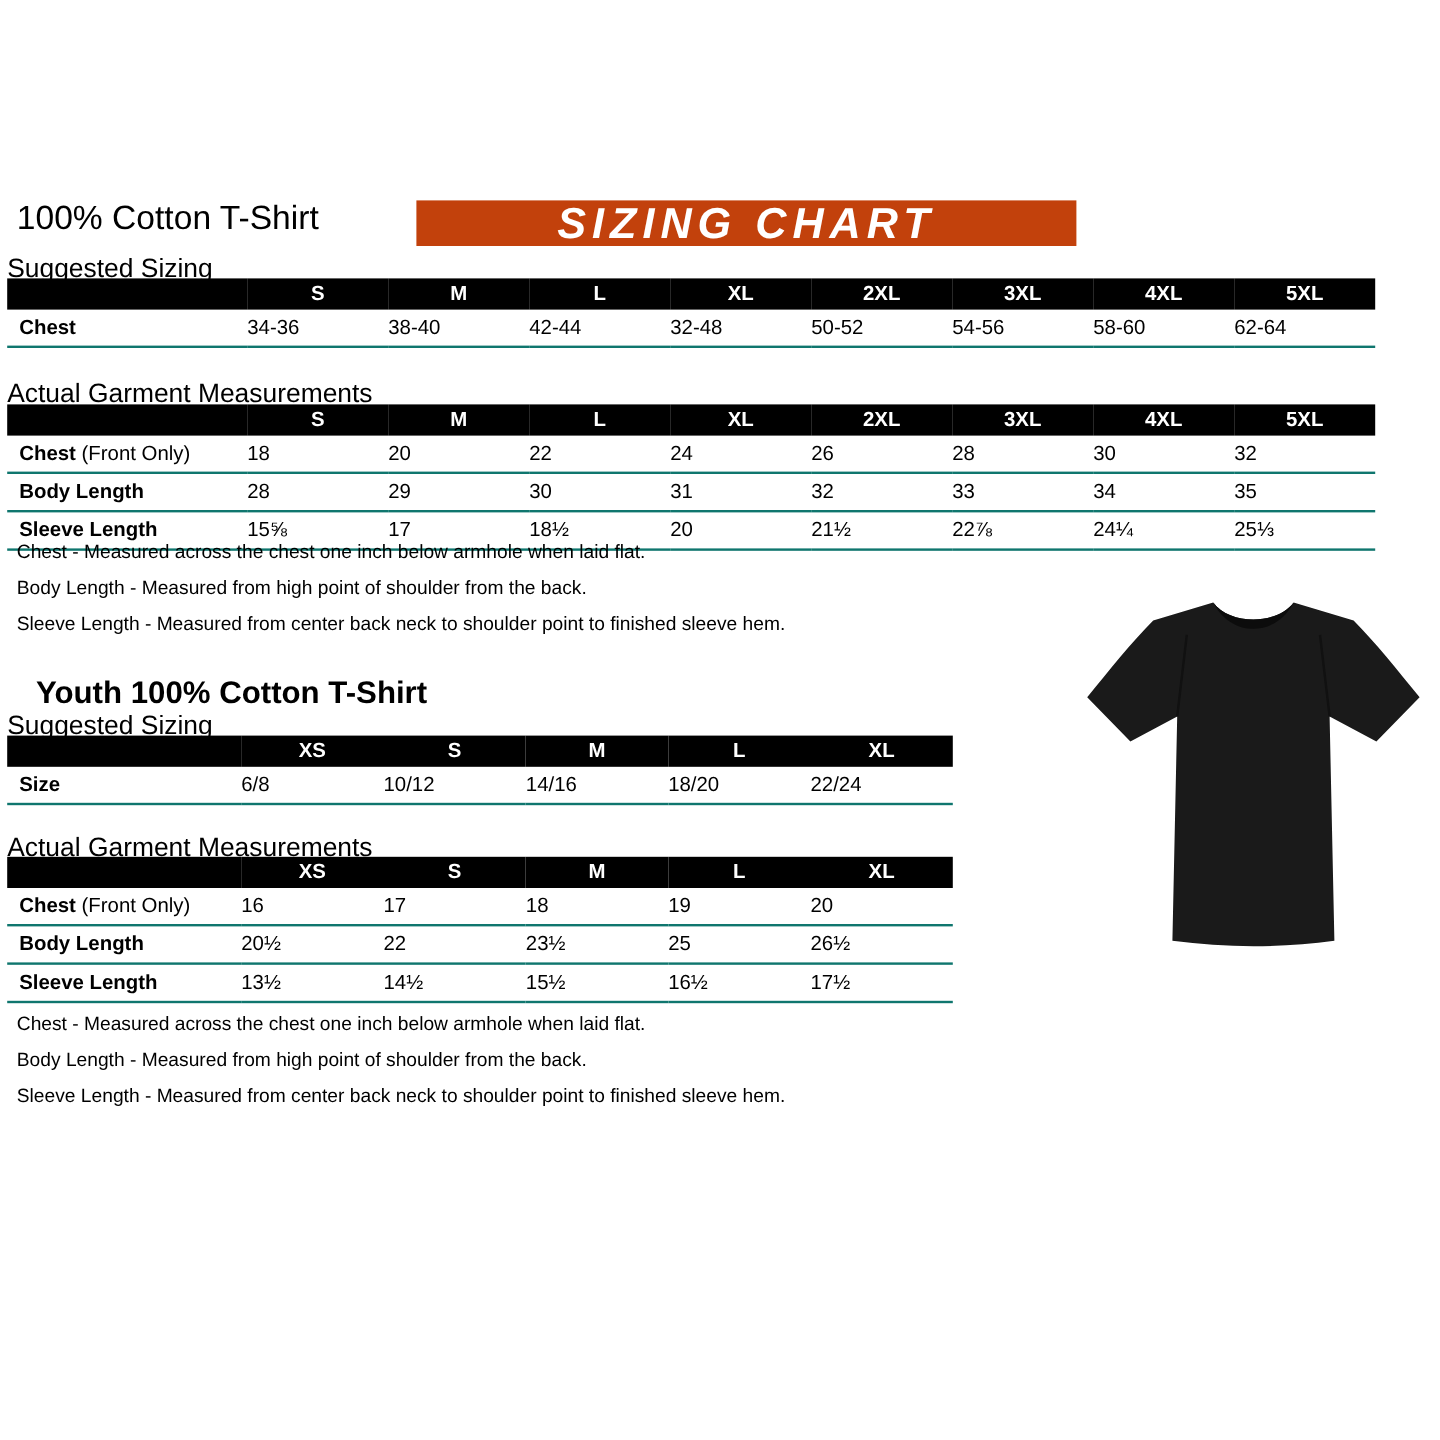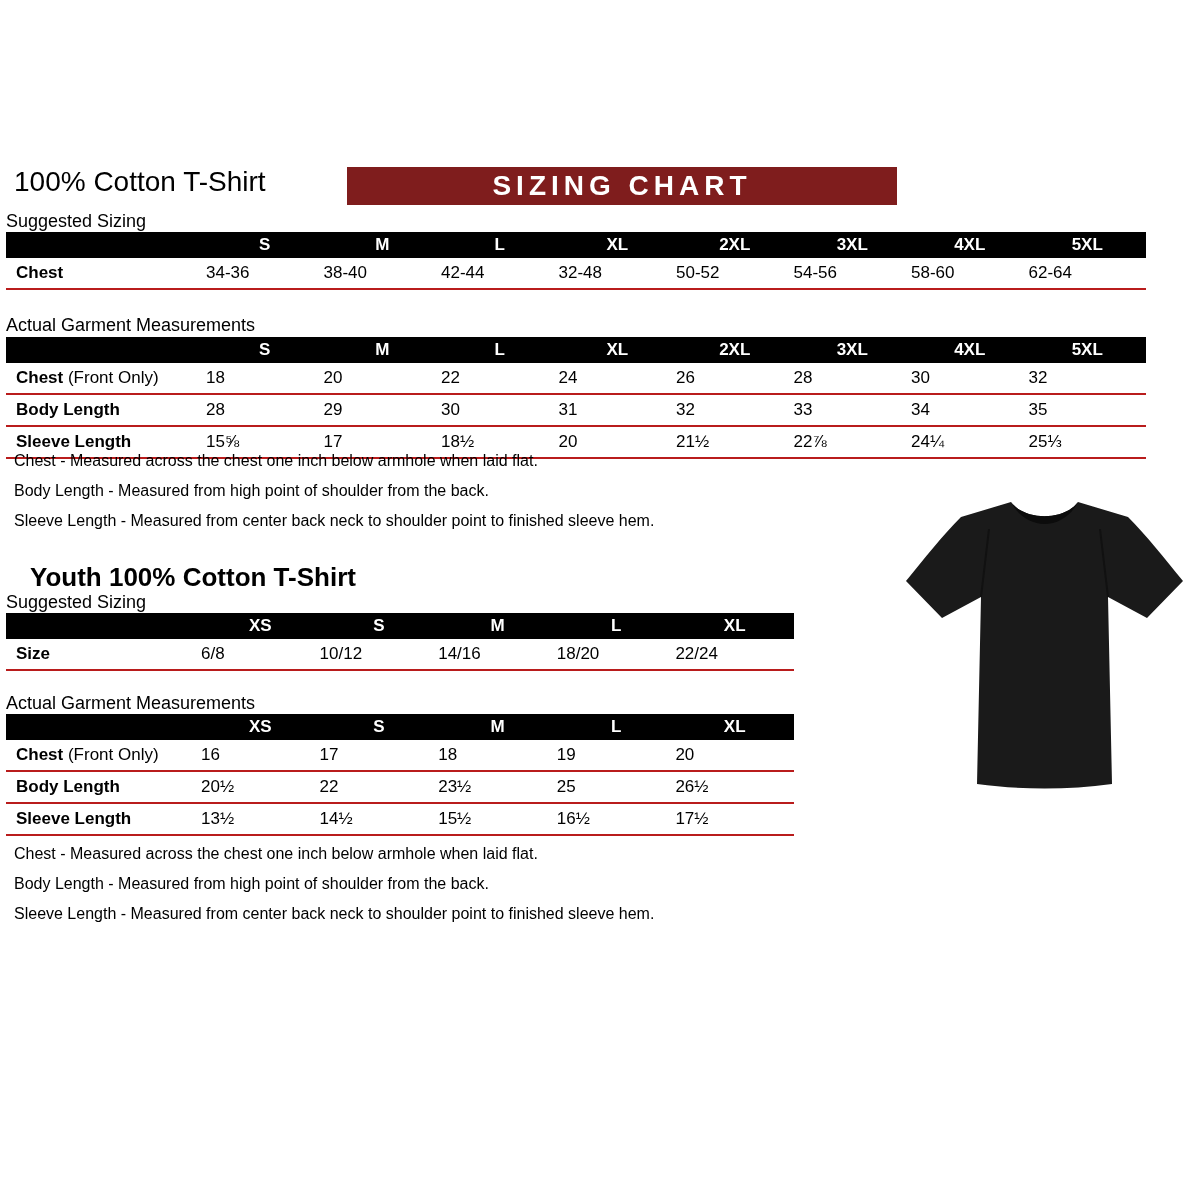--- a/index.html
+++ b/index.html
@@ -8,42 +8,43 @@
     width: 1200px; height: 1200px;
     position: relative;
     background: #ffffff;
     color: #000000;
     font-family: "Liberation Sans", sans-serif;
   }
   .abs { position: absolute; }
 
   .page-title { font-size: 28px; font-weight: 400; white-space: nowrap; }
   .banner {
-    background: #7f1d1d; color: #fff;
+    background: #c2410c; color: #fff;
     text-align: center; font-weight: bold;
-    font-size: 28px; letter-spacing: 5px;
+    font-size: 36px; letter-spacing: 5px;
     line-height: 38px;
-  }
-  .section-heading { font-size: 18px; }
+    font-style: italic;
+  }
+  .section-heading { font-size: 22px; }
   .youth-title { font-size: 26px; font-weight: bold; white-space: nowrap; }
 
   table.size-table { border-collapse: collapse; table-layout: fixed; }
   table.size-table th {
     background: #000; color: #fff;
     font-size: 17px; font-weight: bold;
     text-align: center; padding: 3px 0;
   }
   table.size-table td {
     font-size: 17px; text-align: left; padding: 5px 0;
   }
   table.size-table td.row-label {
     text-align: left; font-weight: bold; padding-left: 10px;
     white-space: nowrap;
   }
-  table.size-table tbody tr { border-bottom: 2px solid #b91c1c; }
+  table.size-table tbody tr { border-bottom: 2px solid #0f766e; }
   .suffix { font-weight: normal; }
 
   .notes .note { font-size: 16px; margin: 0 0 12px 0; }
 
   .tshirt-wrap { width: 295px; height: 340px; }
 </style>
 </head>
 <body>
 
 <h1 class="abs page-title" style="left:14px; top:166px; margin:0;text-align:center;">100% Cotton T-Shirt</h1>

